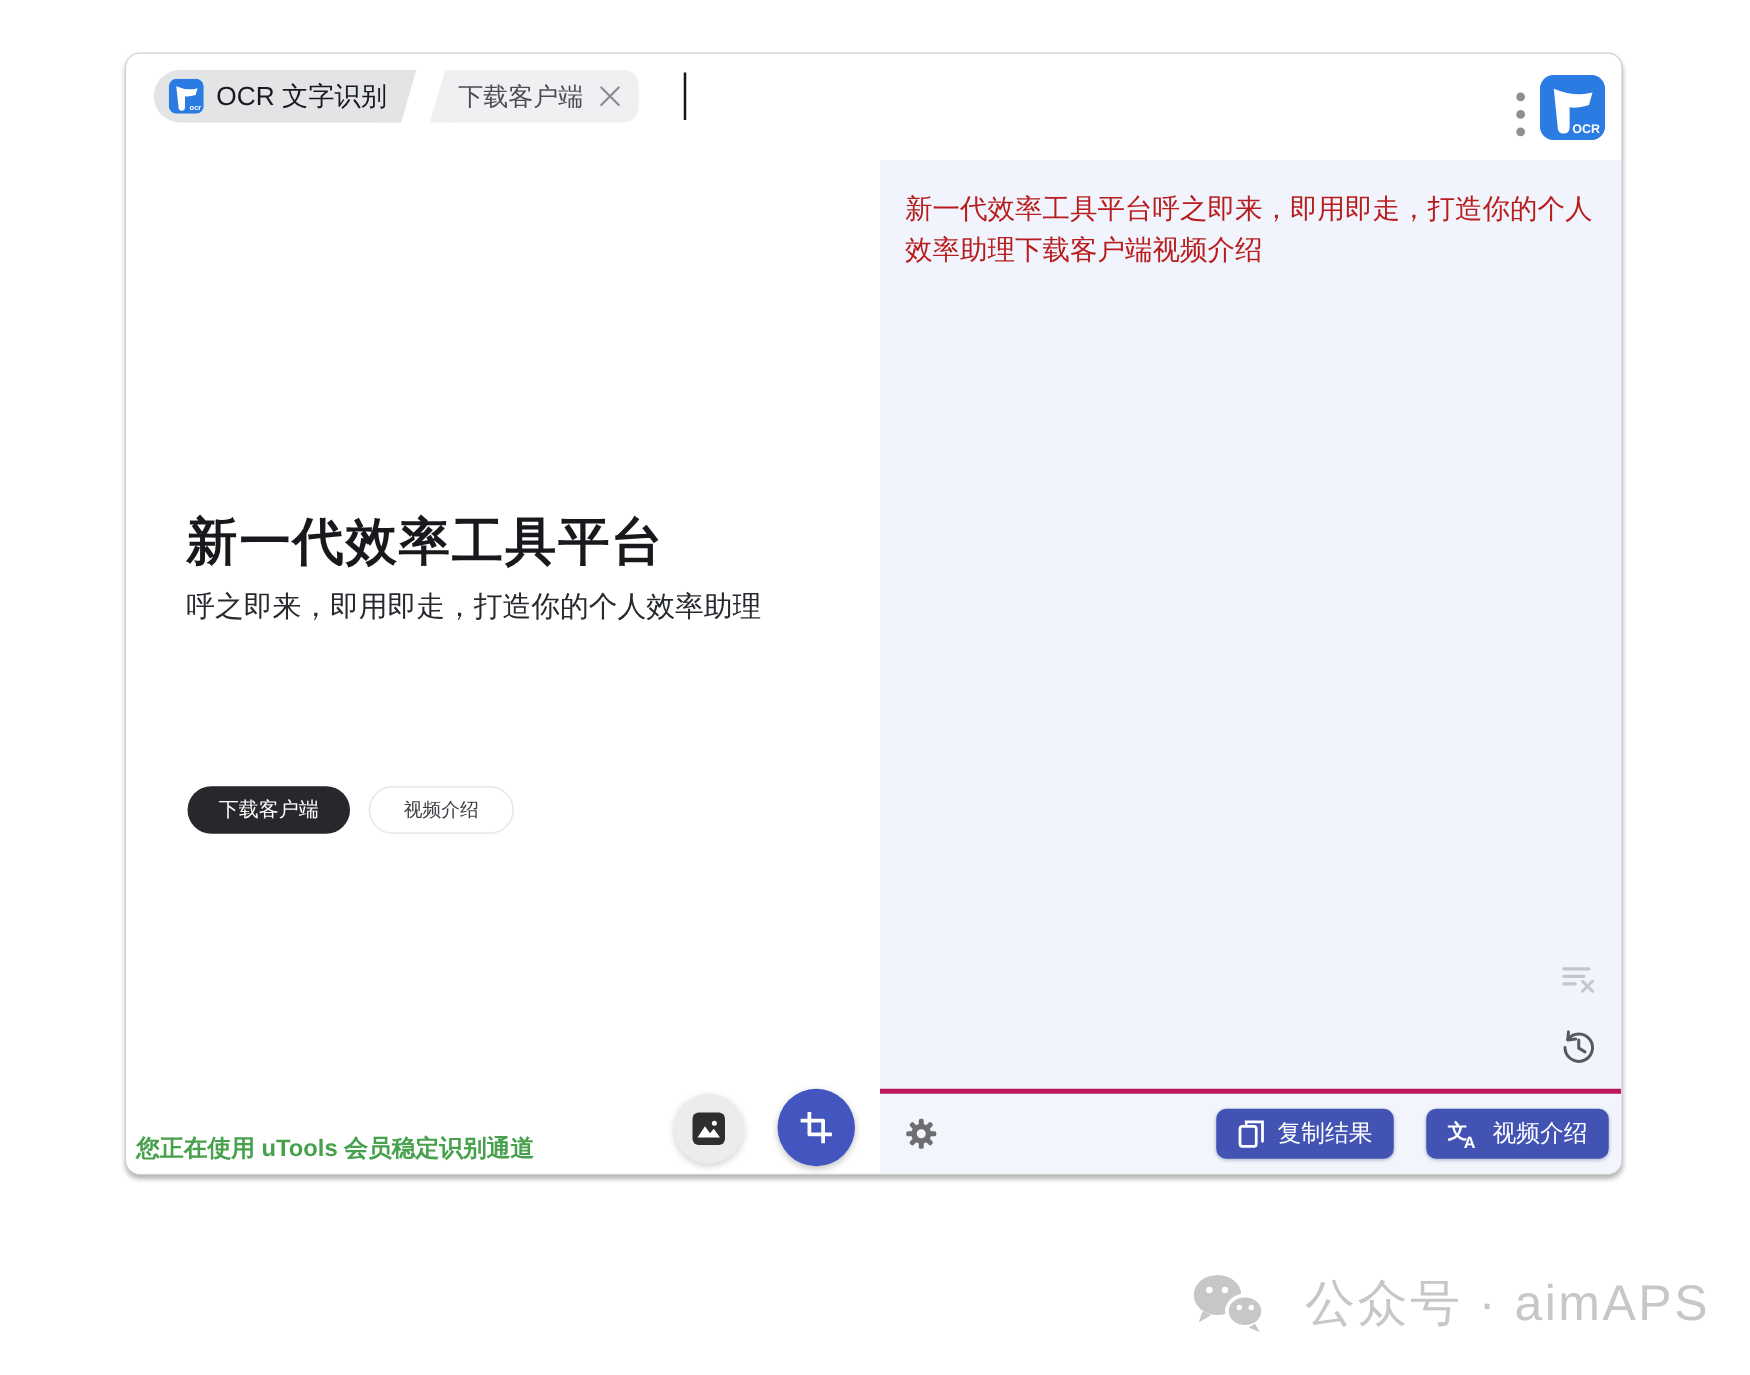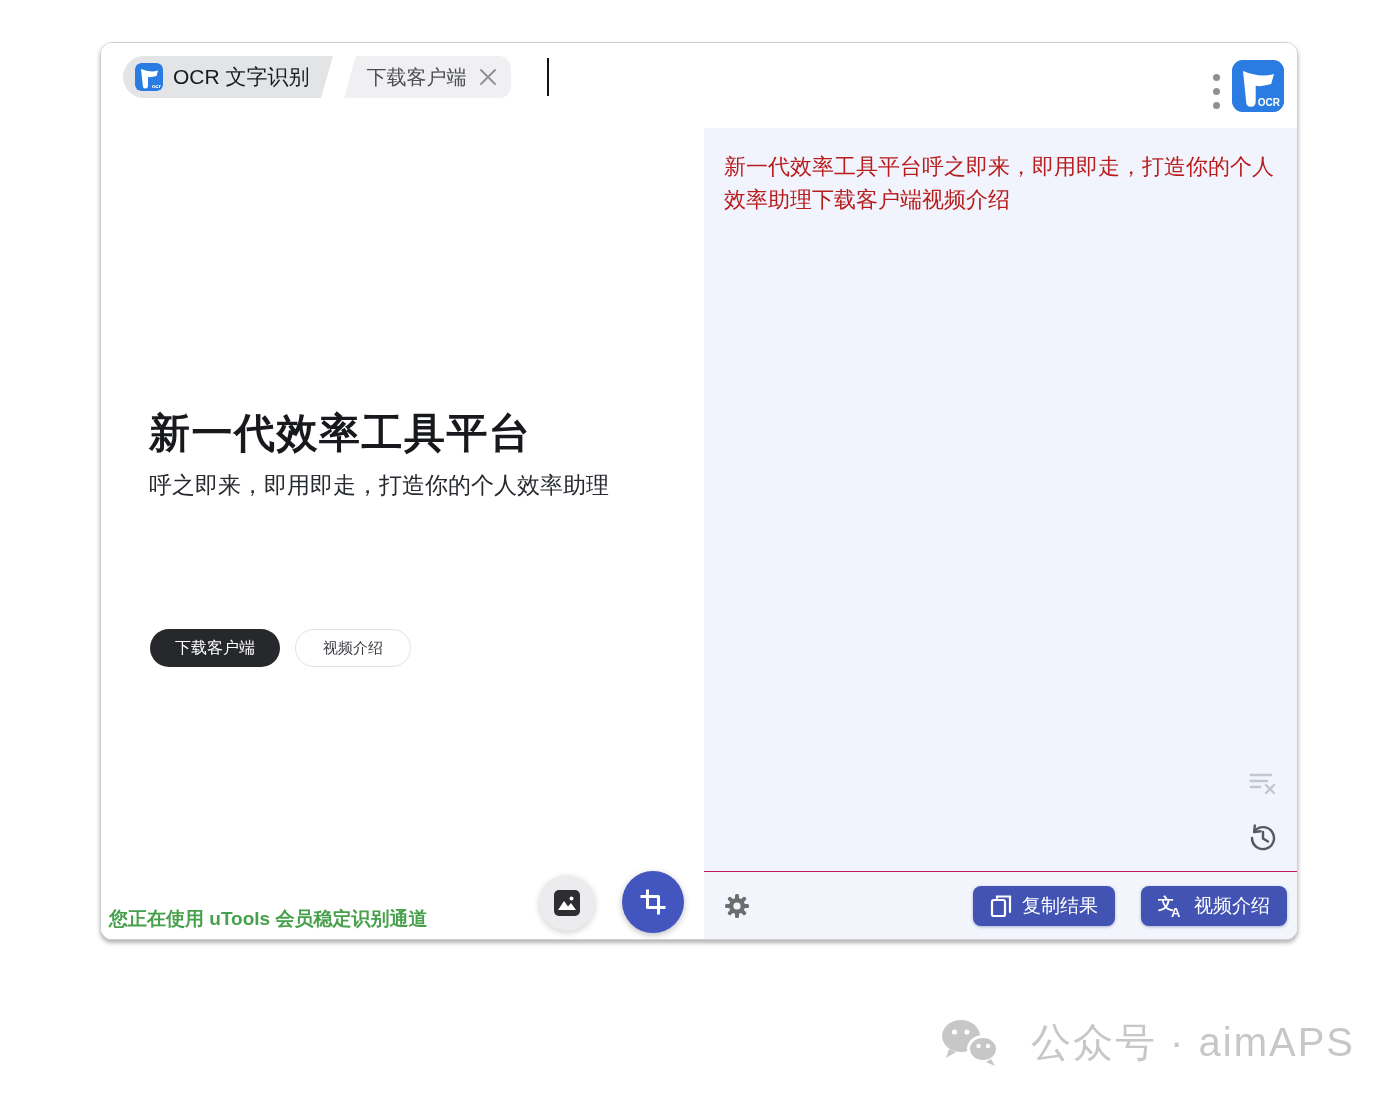--- a/index.html
+++ b/index.html
@@ -62,29 +62,29 @@
                  background:#4355be; border-radius:50%; box-shadow:0 2px 6px rgba(0,0,0,0.25);
                  display:flex; align-items:center; justify-content:center; cursor:pointer; }
 
   
   .ocr-text { position:absolute; left:20px; top:22px; width:558px; font-size:22px;
               line-height:33px; color:#b91c1c; }
   .icon-clear { position:absolute; right:20px; top:640px; width:30px; height:30px; cursor:pointer; }
   .icon-history { position:absolute; right:18px; top:694px; width:32px; height:32px; cursor:pointer; }
 
   .bottom-bar { position:absolute; left:0; right:0; bottom:0; height:68px; background:#f2f5fc;
-                border-top:1px solid #be185d; display:flex; align-items:center; }
+                border-top:4px solid #be185d; display:flex; align-items:center; }
   .icon-gear { margin-left:20px; width:26px; height:26px; cursor:pointer; }
   .bar-buttons { position:absolute; right:10px; display:flex; gap:26px; }
   .btn-indigo { height:40px; padding:0 17px; background:#4253b4; border:none; border-radius:8px;
                 color:#fff; font-size:19px; display:flex; align-items:center; gap:10px;
                 box-shadow:0 1px 3px rgba(30,40,120,0.35); cursor:pointer; }
 
   
-  .watermark { position:absolute; right:45px; top:1015px; display:flex; align-items:center;
+  .watermark { position:absolute; right:32px; top:1015px; display:flex; align-items:center;
                gap:30px; color:#c7c7c7; }
   .watermark .wm-text { font-size:40px; letter-spacing:2px; white-space:nowrap; }
 </style>
 </head>
 <body>
 
 <div class="stage">
 
   <div class="window">
 

